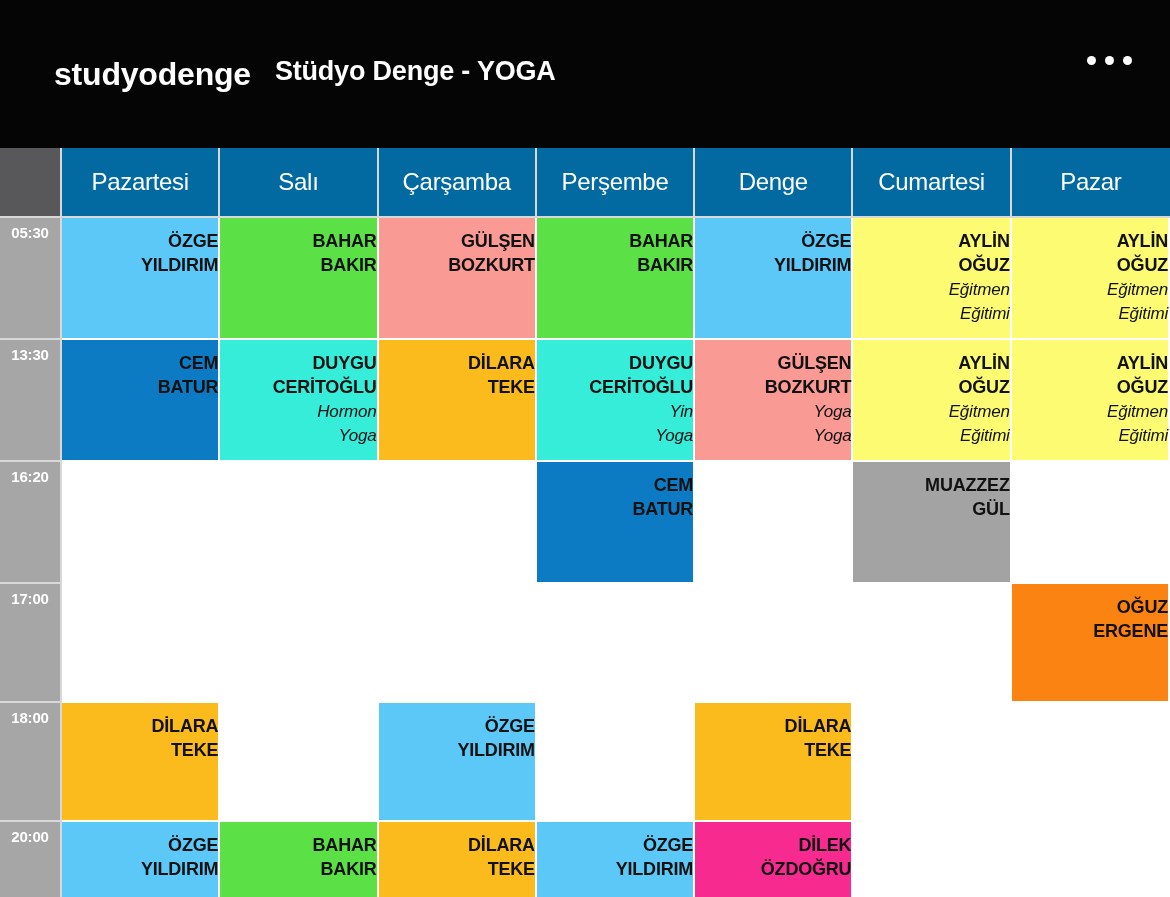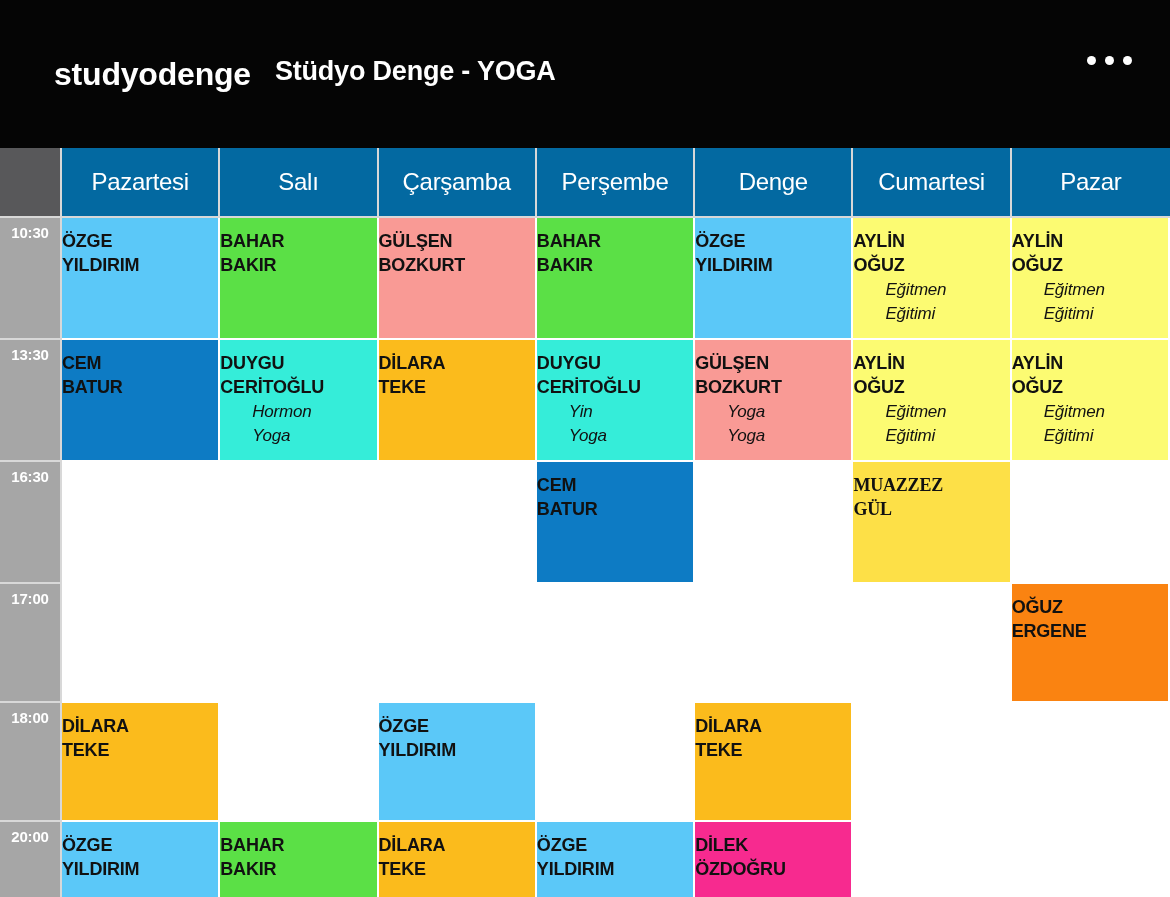--- a/index.html
+++ b/index.html
@@ -122,21 +122,21 @@
     vertical-align: top;
     padding: 0;
     background: #ffffff;
   }
   #schedule td.slot .chip {
     width: 100%;
     height: 100%;
     box-sizing: border-box;
     padding-top: 12px;
     display: block;
-    text-align: left;
+    text-align: right;
     color: #111111;
   }
   #schedule td.slot.empty .chip { background: transparent !important; }
   .chip .name {
     font-size: 18px;
     font-weight: bold;
     line-height: 1.33;
     letter-spacing: -0.2px;
     display: block;
   }
@@ -186,21 +186,21 @@
       <th class="day-head">Salı</th>
       <th class="day-head">Çarşamba</th>
       <th class="day-head">Perşembe</th>
       <th class="day-head">Denge</th>
       <th class="day-head">Cumartesi</th>
       <th class="day-head">Pazar</th>
     </tr>
   </thead>
   <tbody id="schedule-body">
       <tr style="height: 113px;">
-        <td class="time-cell" style="height: 113px;">10:30</td>
+        <td class="time-cell" style="height: 113px;">05:30</td>
         <td class="slot" style="height: 113px;">
           <div class="chip" style="background: rgb(91, 200, 248);">
             <span class="name">ÖZGE</span>
             <span class="name">YILDIRIM</span>
           </div>
         </td>
         <td class="slot" style="height: 113px;">
           <div class="chip" style="background: rgb(91, 224, 70);">
             <span class="name">BAHAR</span>
             <span class="name">BAKIR</span>
@@ -290,41 +290,41 @@
         <td class="slot" style="height: 113px;">
           <div class="chip" style="background: rgb(252, 251, 114);">
             <span class="name">AYLİN</span>
             <span class="name">OĞUZ</span>
             <span class="sub">Eğitmen</span>
             <span class="sub">Eğitimi</span>
           </div>
         </td>
       </tr>
       <tr style="height: 113px;">
-        <td class="time-cell" style="height: 113px;">16:30</td>
+        <td class="time-cell" style="height: 113px;">16:20</td>
         <td class="slot empty" style="height: 113px;">
           <div class="chip" style="background: rgb(255, 255, 255);"></div>
         </td>
         <td class="slot empty" style="height: 113px;">
           <div class="chip" style="background: rgb(255, 255, 255);"></div>
         </td>
         <td class="slot empty" style="height: 113px;">
           <div class="chip" style="background: rgb(255, 255, 255);"></div>
         </td>
         <td class="slot" style="height: 113px;">
           <div class="chip" style="background: rgb(13, 123, 196);">
             <span class="name">CEM</span>
             <span class="name">BATUR</span>
           </div>
         </td>
         <td class="slot empty" style="height: 113px;">
           <div class="chip" style="background: rgb(255, 255, 255);"></div>
         </td>
         <td class="slot" style="height: 113px;">
-          <div class="chip" style="background: #fde047; font-family: Liberation Serif, serif;">
+          <div class="chip" style="background: #a3a3a3;">
             <span class="name">MUAZZEZ</span>
             <span class="name">GÜL</span>
           </div>
         </td>
         <td class="slot empty" style="height: 113px;">
           <div class="chip" style="background: rgb(255, 255, 255);"></div>
         </td>
       </tr>
       <tr style="height: 110px;">
         <td class="time-cell" style="height: 110px;">17:00</td>

